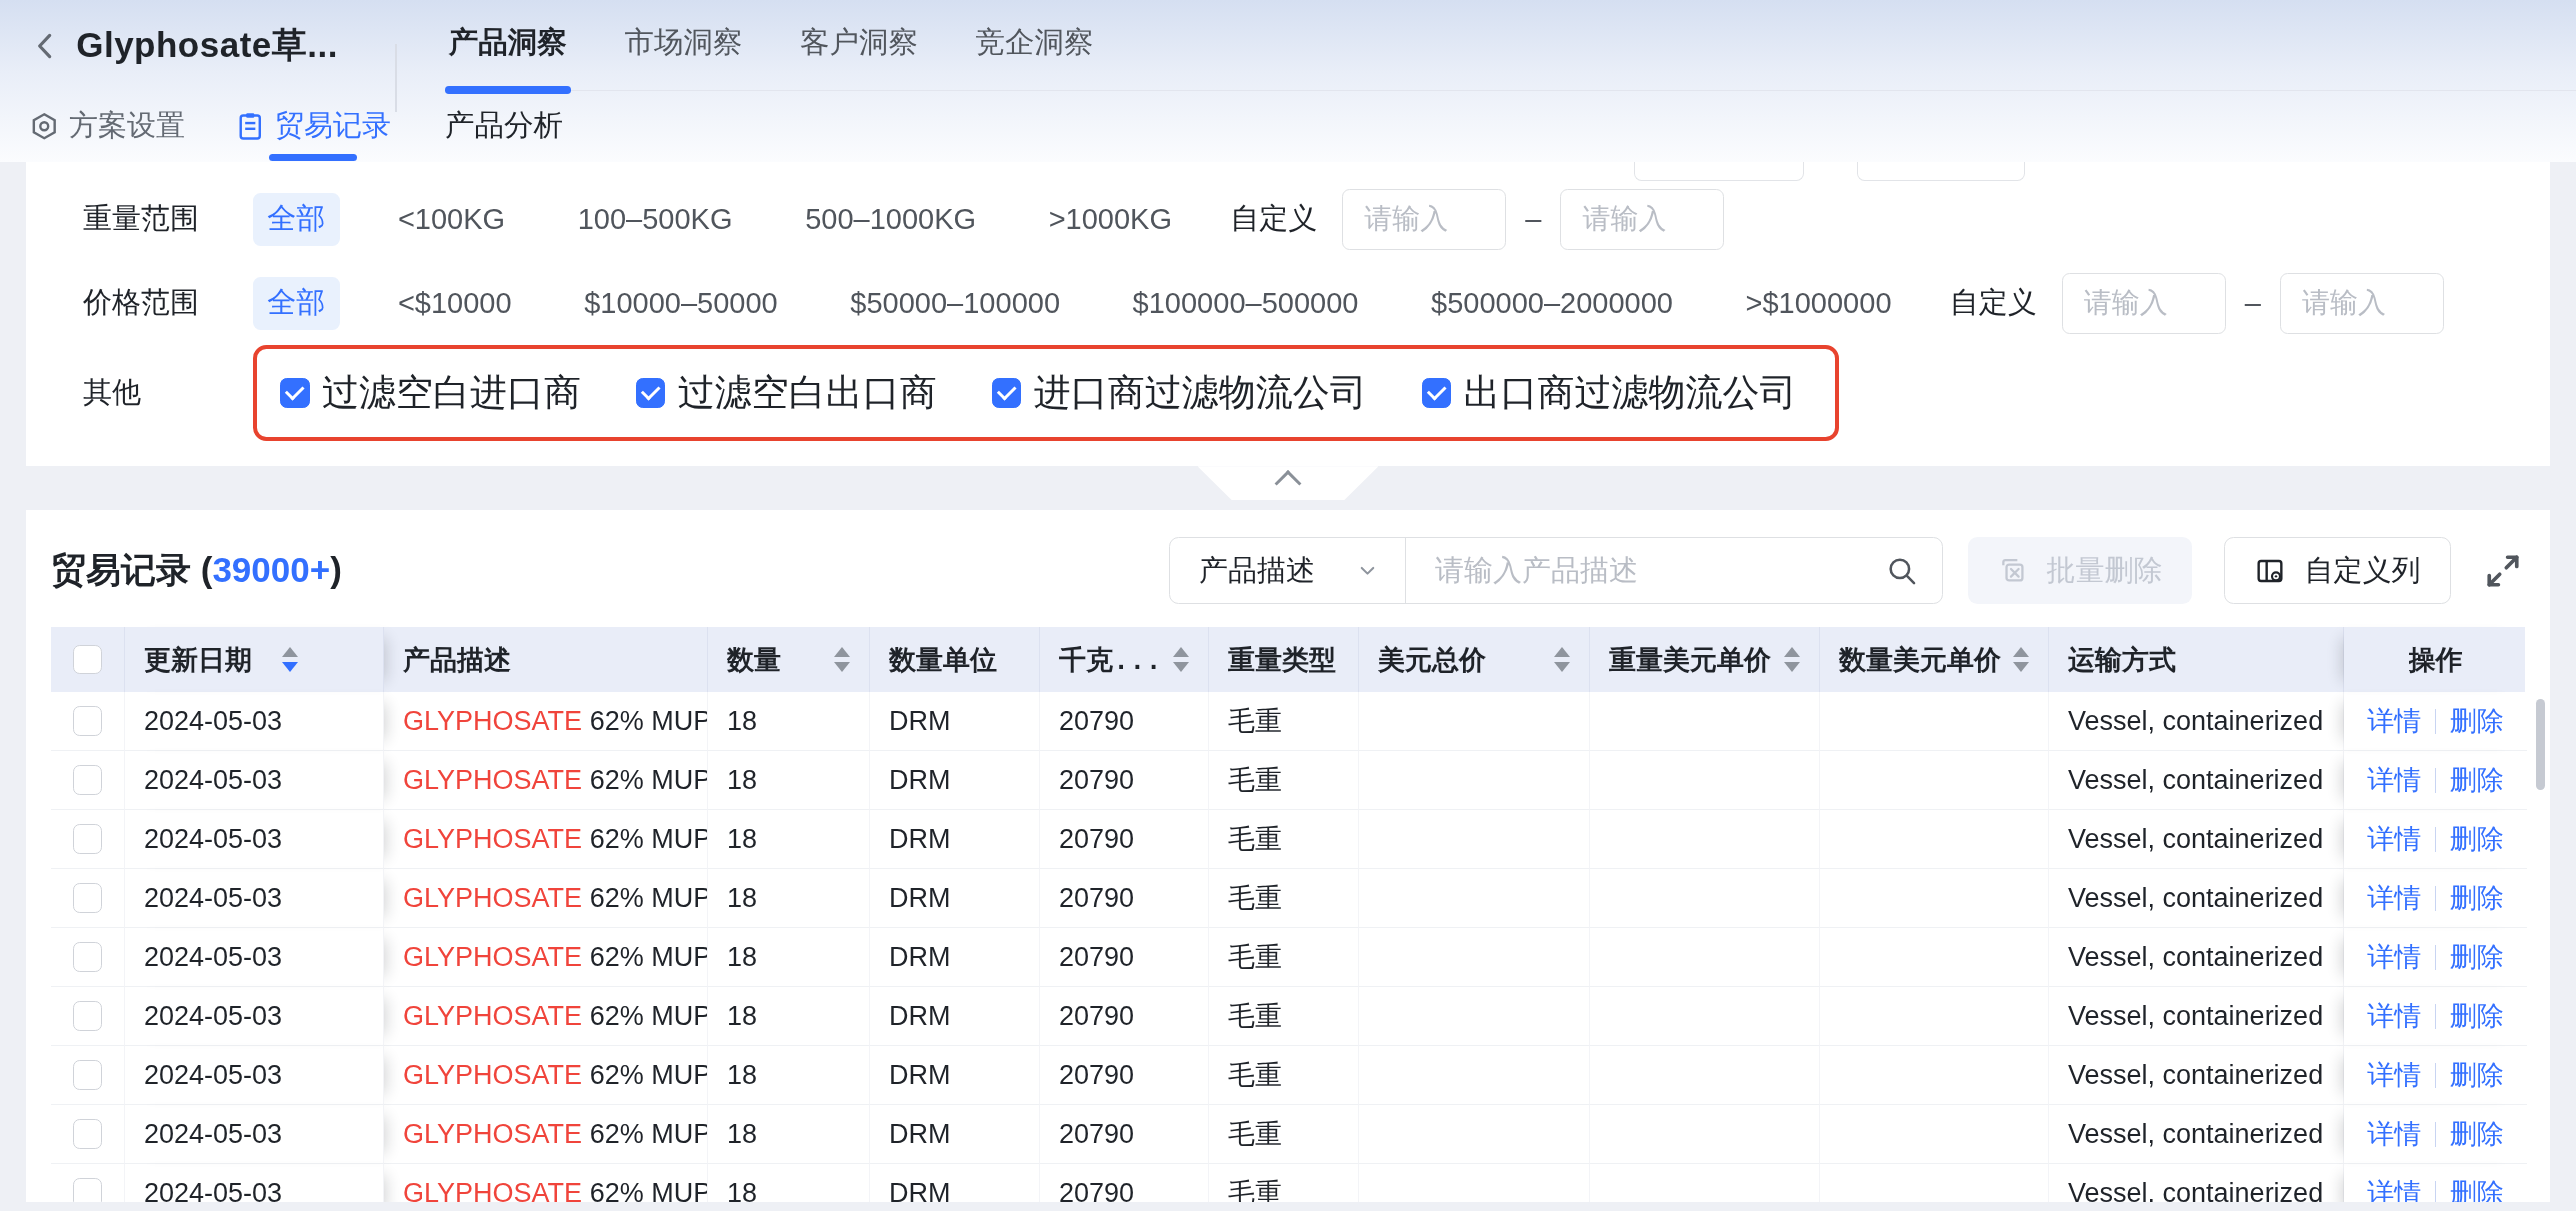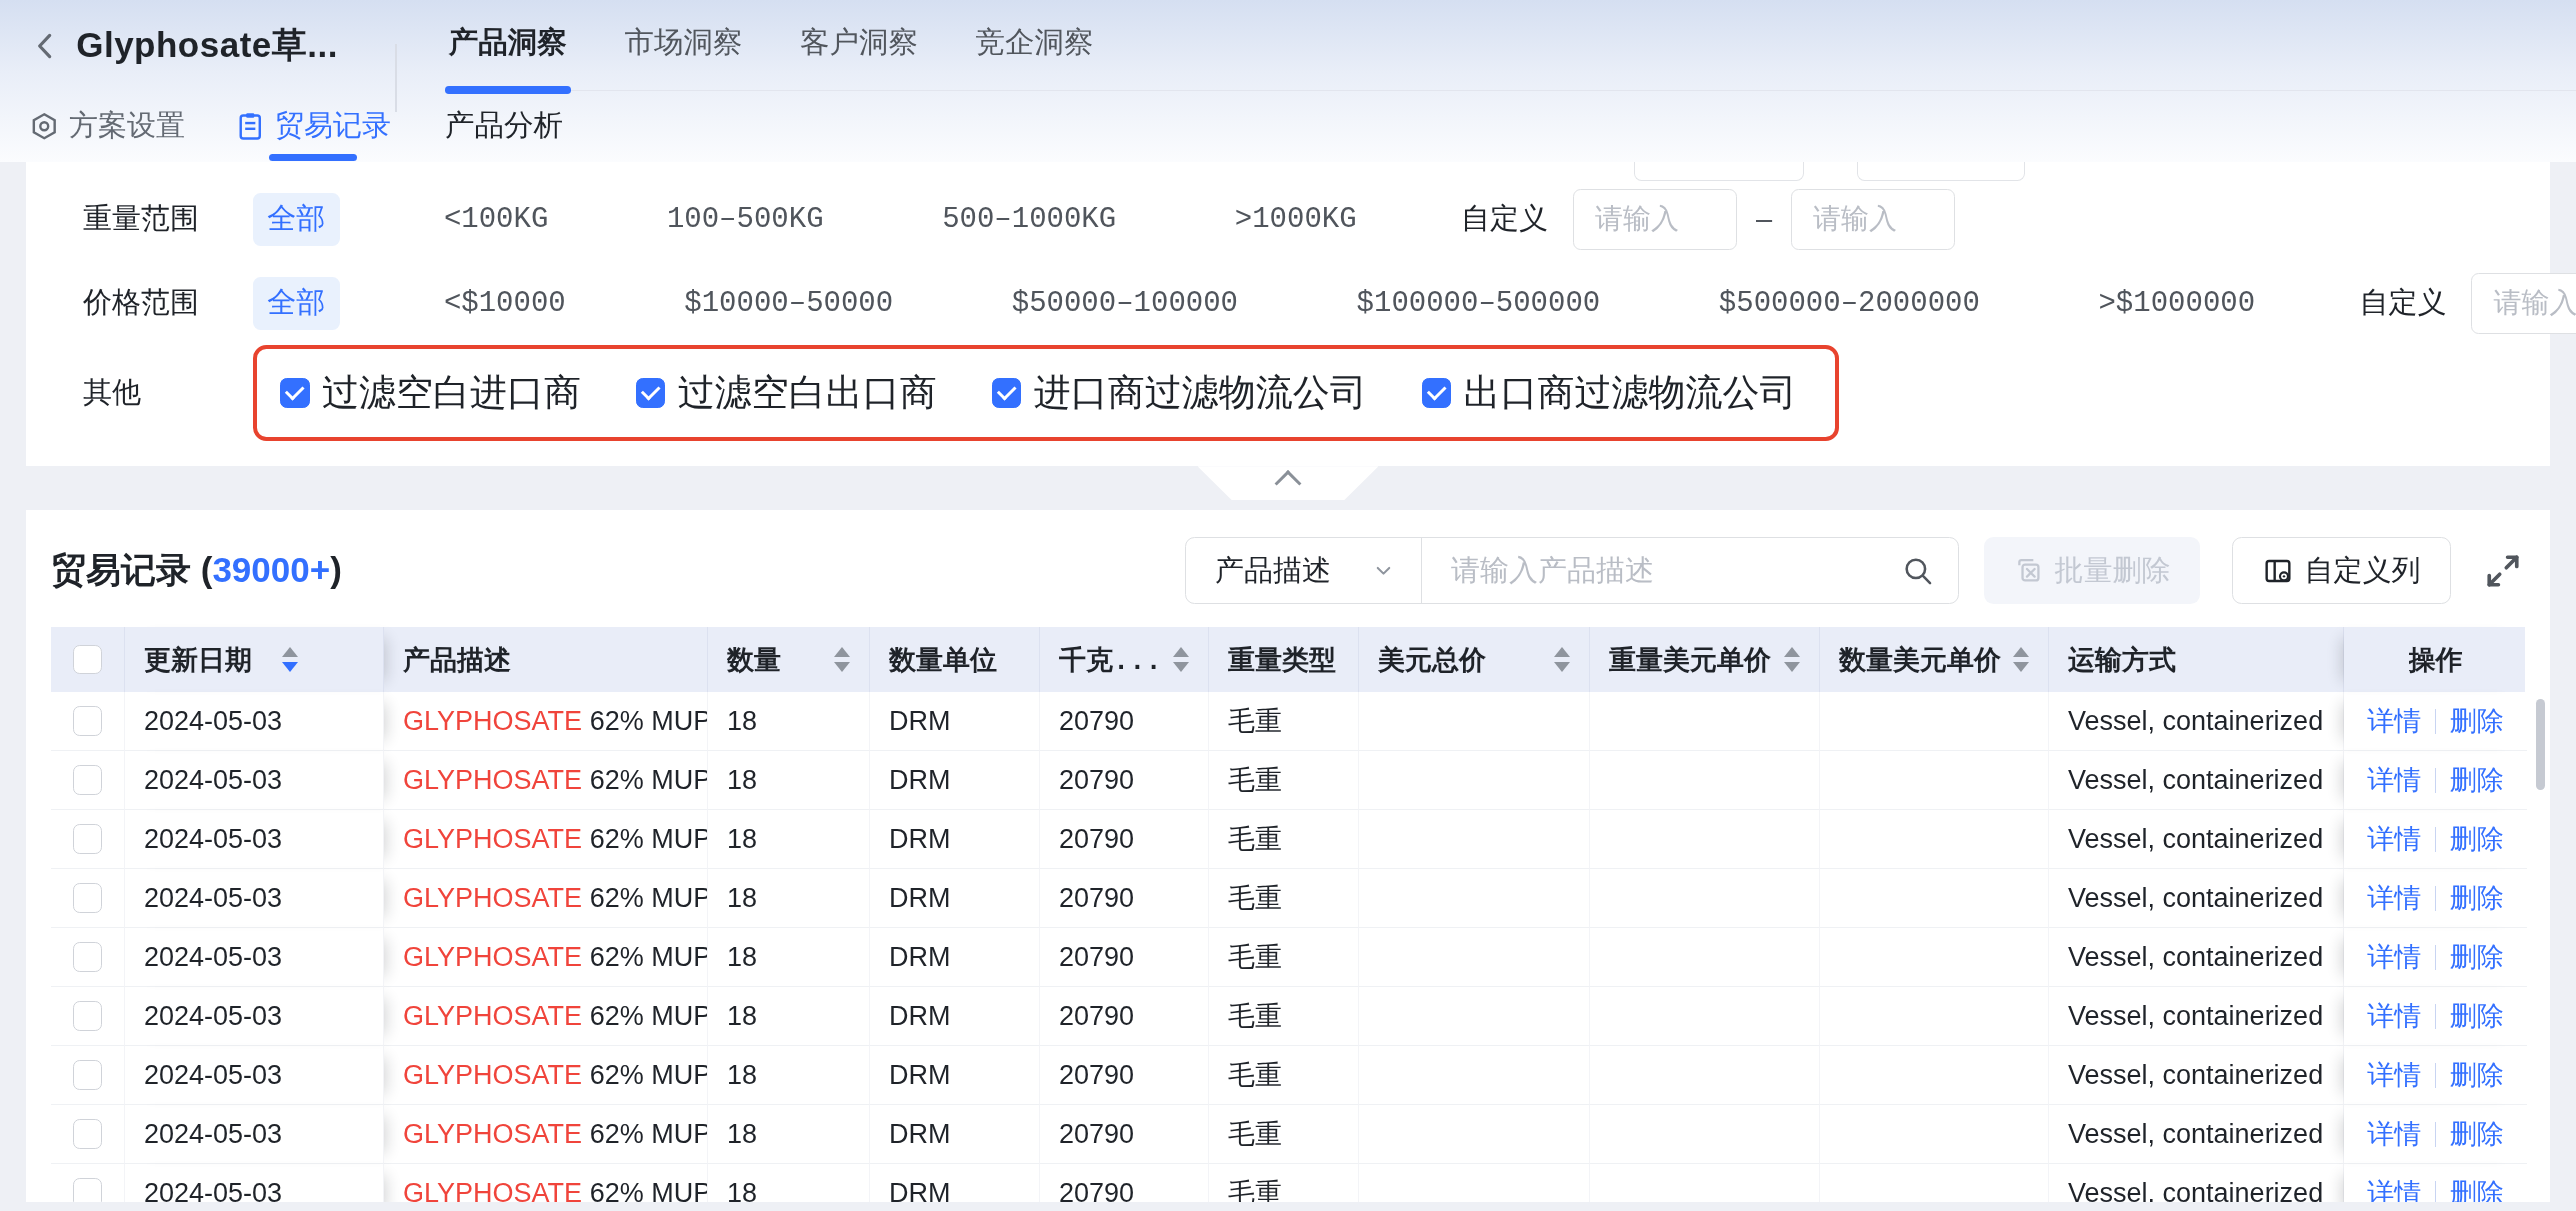--- a/index.html
+++ b/index.html
@@ -49,21 +49,21 @@
   }
   .peek-input {
     position: absolute; top: 0; height: 19px; background: #fff;
     border: 1.9px solid #e2e4e8; border-top: none; border-radius: 0 0 7.6px 7.6px;
   }
   .peek-a { left: 1608px; width: 170px; }
   .peek-b { left: 1831px; width: 168px; }
   .filter-row { display: flex; align-items: center; min-height: 84px; }
   .filter-label { width: 170px; flex-shrink: 0; font-size: 29px; color: #1f2329; }
   .filter-options { display: flex; align-items: center; flex-wrap: nowrap; }
-  .chip { font-size: 29px; color: #50555c; margin-right: 90px; padding: 6.7px 14.3px; border-radius: 7.6px; cursor: pointer; white-space: nowrap; font-family: Liberation Mono, monospace; }
+  .chip { font-size: 29px; color: #50555c; margin-right: 44px; padding: 6.7px 14.3px; border-radius: 7.6px; cursor: pointer; white-space: nowrap; }
   .chip-selected { color: #3370ff; background: #e9f1fd; }
   .custom-label { font-size: 29px; color: #1f2329; margin-right: 25px; white-space: nowrap; }
   .range-input {
     width: 164px; height: 61px; border: 1.9px solid #dee0e3; border-radius: 7.6px;
     font-size: 28px; padding: 0 21px; color: #1f2329; background: #fff; outline: none;
     font-family: inherit;
   }
   .range-input::placeholder { color: #b9bdc5; }
   .range-sep { margin: 0 19px; color: #51565d; font-size: 29px; }
   .other-box {
@@ -105,21 +105,21 @@
     border: 1.9px solid #dee0e3; border-radius: 9.5px; overflow: hidden;
   }
   .search-select {
     display: flex; align-items: center; gap: 40px; padding: 0 25px 0 29px;
     border-right: 1.9px solid #dee0e3; font-size: 29px; color: #1f2329; cursor: pointer; flex-shrink: 0;
   }
   .search-input-wrap { flex: 1; display: flex; align-items: center; padding: 0 23px 0 29px; }
   .search-input { flex: 1; border: none; outline: none; font-size: 29px; color: #3b82f6; font-family: Liberation Sans, sans-serif; background: transparent; }
   .search-input::placeholder { color: #b9bdc5; }
   .btn {
-    height: 67px; display: inline-flex; align-items: center; gap: 11px;
+    height: 67px; display: inline-flex; align-items: center; gap: 19px;
     padding: 0 29px; border-radius: 9.5px; font-size: 29px; cursor: pointer; white-space: nowrap;
   }
   .btn-disabled { background: #f3f5fa; color: #c3c8d2; margin-left: 25px; cursor: not-allowed; }
   .btn-outline { background: #fff; border: 1.9px solid #dee0e3; color: #1f2329; margin-left: 32px; }
   .fullscreen-btn { width: 44px; height: 44px; margin-left: 30.5px; cursor: pointer; flex-shrink: 0; }
 
   
   .trade-table { font-size: 27px; position: relative; }
   .t-header { display: flex; background: #e9edf8; height: 65px; }
   .th {

